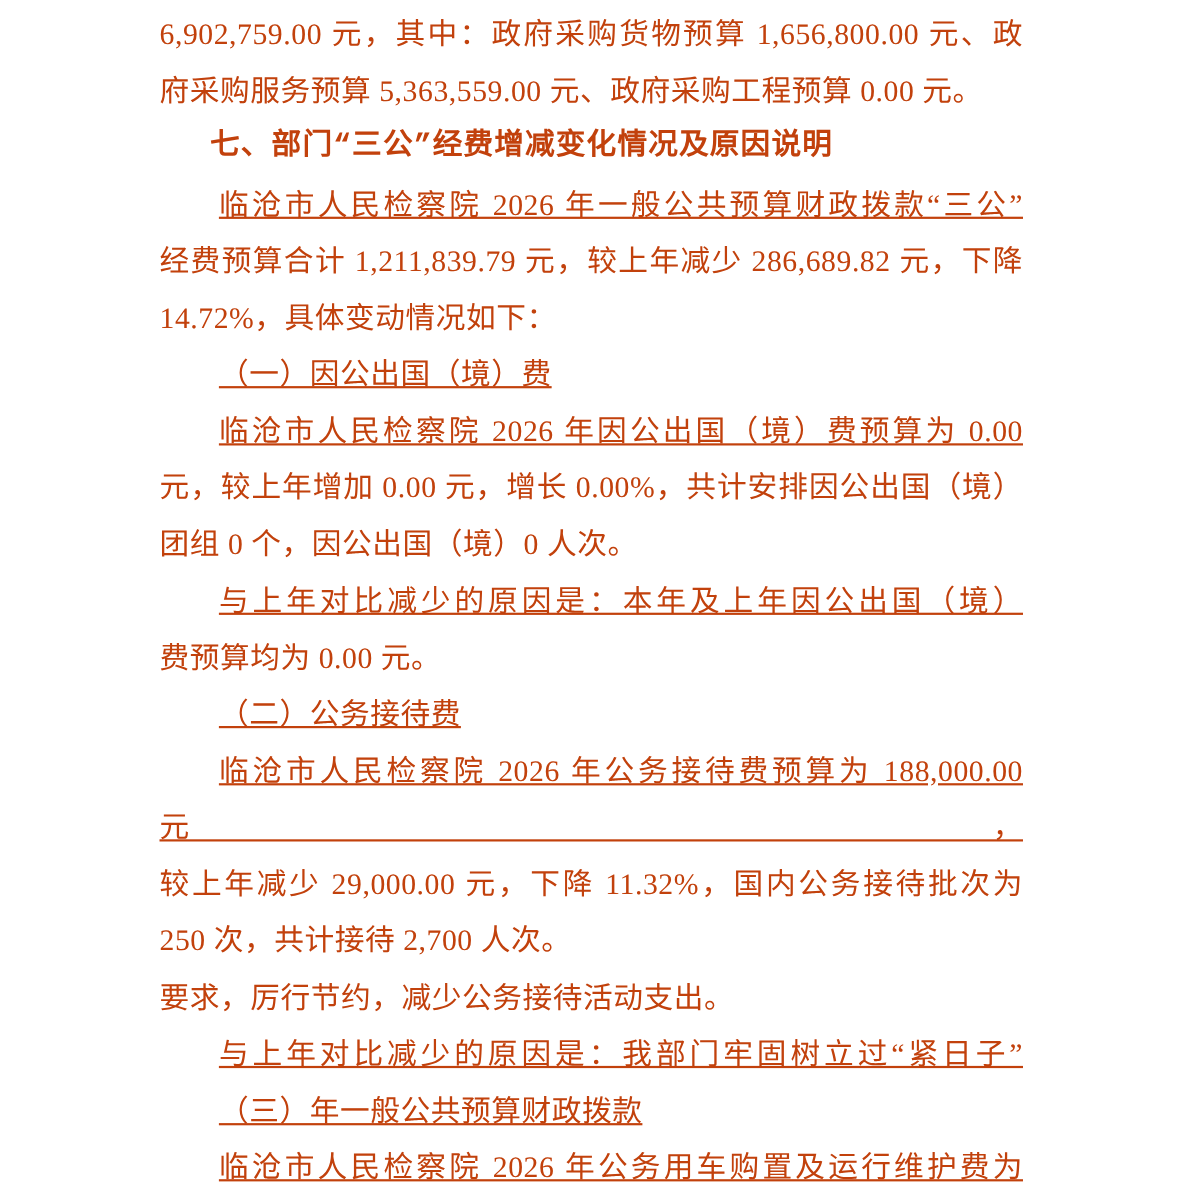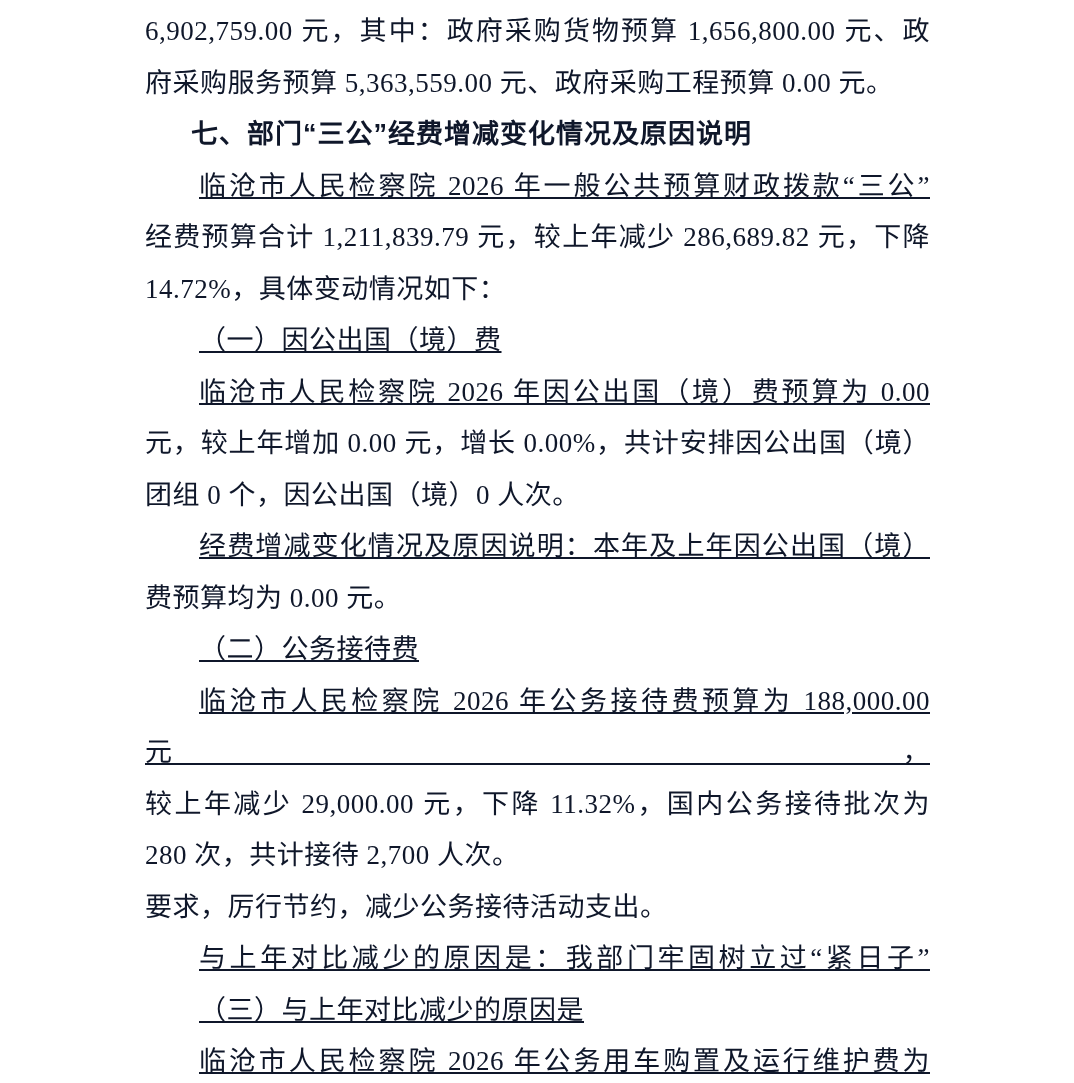--- a/index.html
+++ b/index.html
@@ -12,64 +12,64 @@
     height: 1083px;
     position: relative;
     overflow: hidden;
     font-family: "Liberation Serif", "DejaVu Serif", serif;
   }
   .page {
     position: absolute;
     inset: 0;
     box-sizing: border-box;
     padding: 6px 144px 0 145px;
-    color: #0f172a;
+    color: #c2410c;
   }
   .line {
     font-size: 27px;
     line-height: 51.5px;
     text-align: justify;
     text-justify: inter-character;
     letter-spacing: 0.5px;
   }
   
   .jboth {
     text-align-last: justify;
   }
   
   .indent {
     text-indent: 2em;
     text-decoration: underline;
   }
   
   .heading {
-    font-family: Liberation Sans, sans-serif;
+    font-family: Liberation Mono, monospace;
     font-weight: 700;
     text-indent: 1.7em;
     letter-spacing: 1px;
   }
 </style>
 </head>
 <body>
 
 <main class="page">
   <div class="line jboth">6,902,759.00 元，其中：政府采购货物预算 1,656,800.00 元、政</div>
   <div class="line">府采购服务预算 5,363,559.00 元、政府采购工程预算 0.00 元。</div>
   <div class="line heading">七、部门“三公”经费增减变化情况及原因说明</div>
   <div class="line indent jboth">临沧市人民检察院 2026 年一般公共预算财政拨款“三公”</div>
   <div class="line jboth">经费预算合计 1,211,839.79 元，较上年减少 286,689.82 元，下降</div>
   <div class="line">14.72%，具体变动情况如下：</div>
   <div class="line indent">（一）因公出国（境）费</div>
   <div class="line indent jboth">临沧市人民检察院 2026 年因公出国（境）费预算为 0.00</div>
   <div class="line jboth">元，较上年增加 0.00 元，增长 0.00%，共计安排因公出国（境）</div>
   <div class="line">团组 0 个，因公出国（境）0 人次。</div>
-  <div class="line indent jboth">经费增减变化情况及原因说明：本年及上年因公出国（境）</div>
+  <div class="line indent jboth">与上年对比减少的原因是：本年及上年因公出国（境）</div>
   <div class="line">费预算均为 0.00 元。</div>
   <div class="line indent">（二）公务接待费</div>
   <div class="line indent jboth">临沧市人民检察院 2026 年公务接待费预算为 188,000.00 元，</div>
   <div class="line jboth">较上年减少 29,000.00 元，下降 11.32%，国内公务接待批次为</div>
-  <div class="line">280 次，共计接待 2,700 人次。</div>
+  <div class="line">250 次，共计接待 2,700 人次。</div>
   <div class="line">要求，厉行节约，减少公务接待活动支出。</div>
   <div class="line indent jboth">与上年对比减少的原因是：我部门牢固树立过“紧日子”</div>
-  <div class="line indent">（三）与上年对比减少的原因是</div>
+  <div class="line indent">（三）年一般公共预算财政拨款</div>
   <div class="line indent jboth">临沧市人民检察院 2026 年公务用车购置及运行维护费为</div>
 
 </main>
 
 </body></html>

